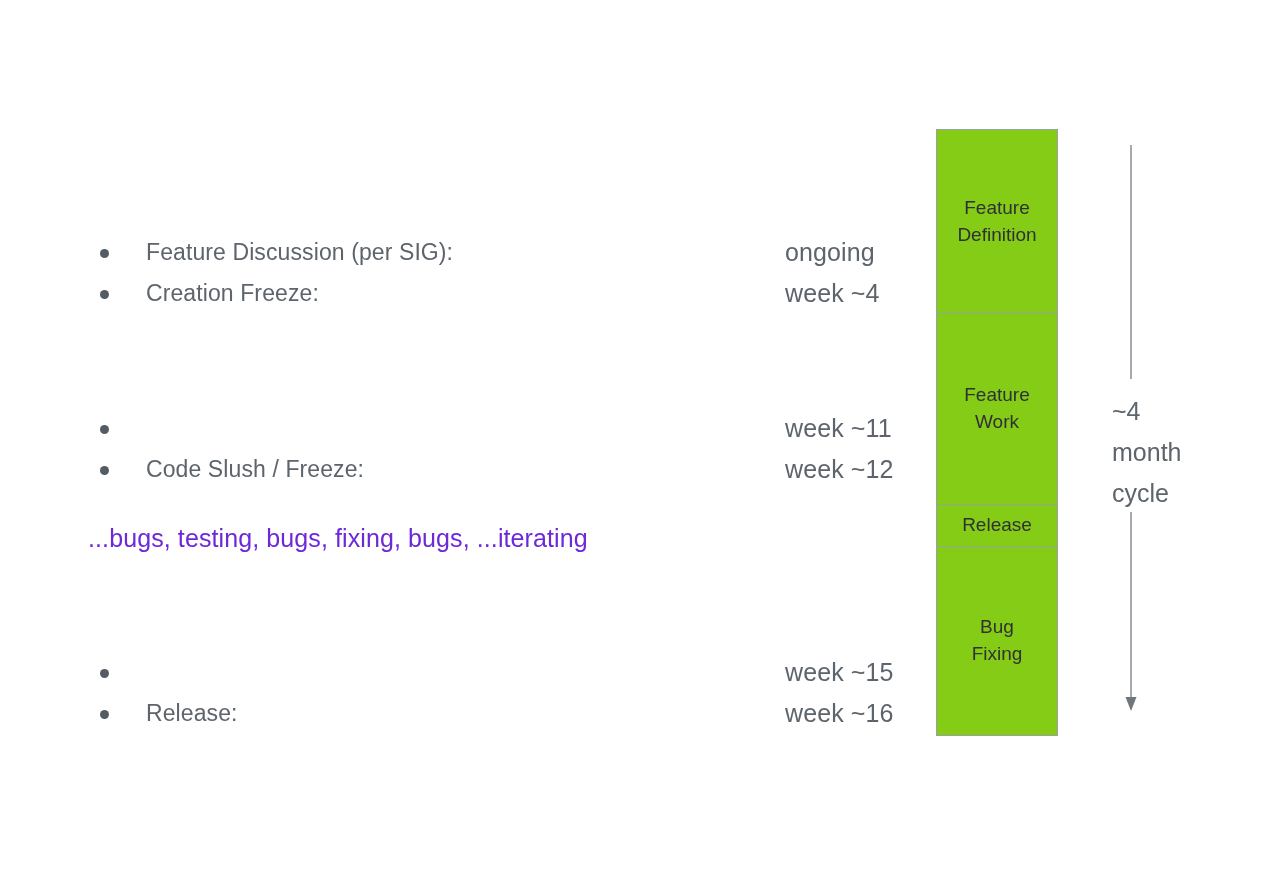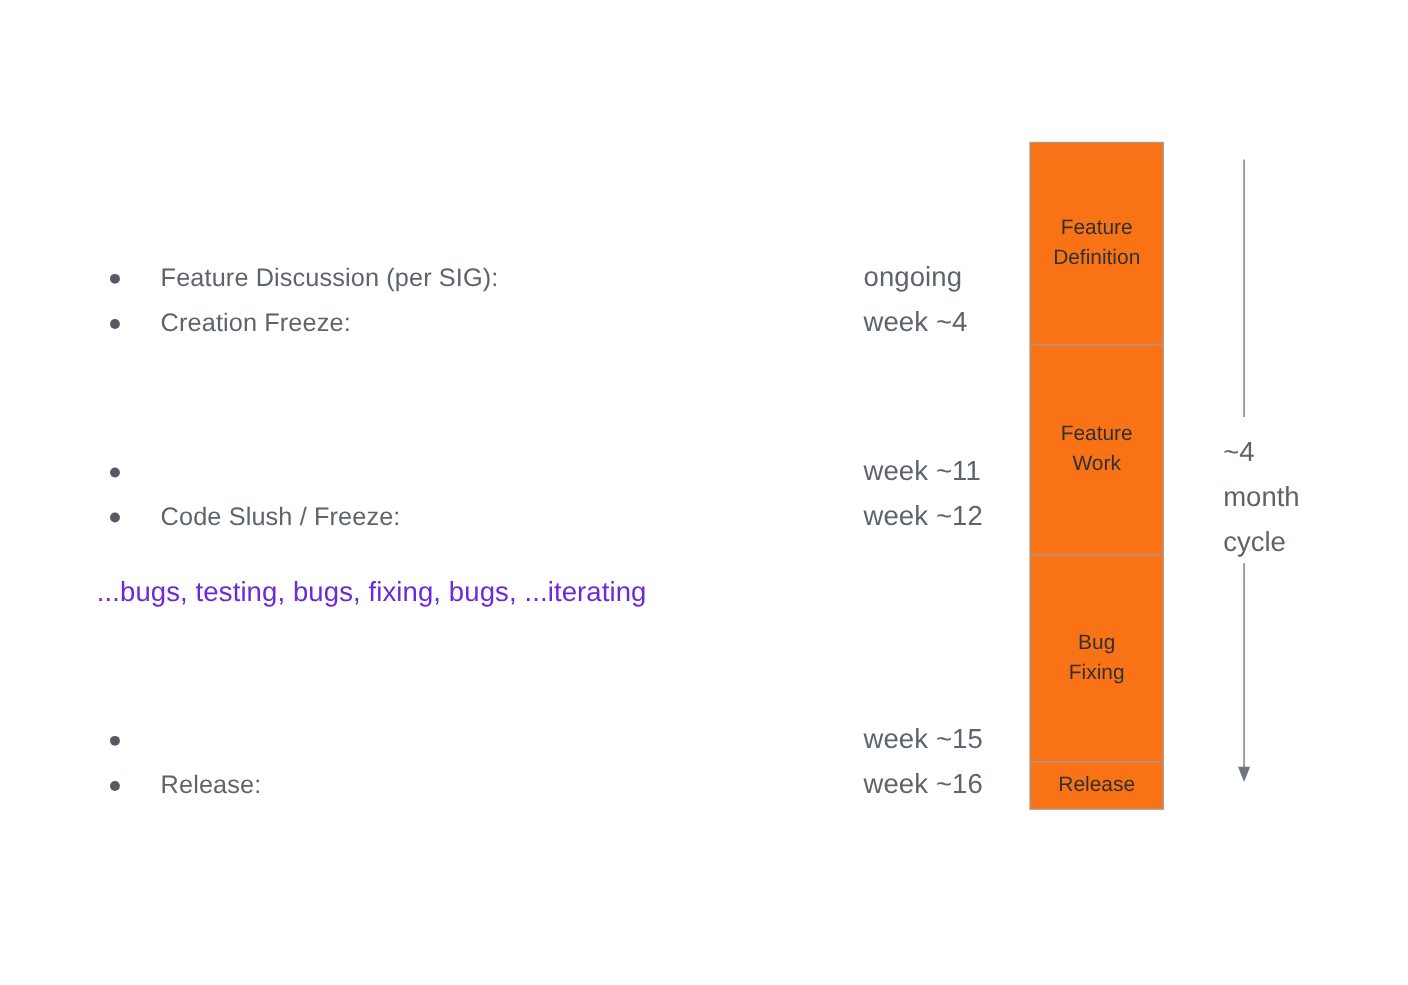--- a/index.html
+++ b/index.html
@@ -83,21 +83,21 @@
 
   
   #phase-bar {
     position: absolute;
     left: 936px;
     top: 129px;
     width: 122px;
     height: 607px;
     box-sizing: border-box;
     border: 1px solid #9aa0a6;
-    background: #f97316;
+    background: #84cc16;
     display: flex;
     flex-direction: column;
   }
   .phase-cell {
     box-sizing: border-box;
     display: flex;
     align-items: center;
     justify-content: center;
     text-align: center;
     font-size: 19px;
@@ -185,26 +185,26 @@
 
 <div id="phase-bar">
   <div class="phase-cell p0">
     <span style="white-space: pre-line;">Feature
 Definition</span>
   </div>
   <div class="phase-cell p1">
     <span style="white-space: pre-line;">Feature
 Work</span>
   </div>
+  <div class="phase-cell p3">
+    <span style="white-space: pre-line;">Release</span>
+  </div>
   <div class="phase-cell p2">
     <span style="white-space: pre-line;">Bug
 Fixing</span>
-  </div>
-  <div class="phase-cell p3">
-    <span style="white-space: pre-line;">Release</span>
   </div>
 </div>
 
 <div id="cycle-annotation">
   <svg id="cycle-arrow-svg" width="130" height="610" viewBox="0 0 130 610">
     <line x1="31" y1="16" x2="31" y2="250" stroke="#8e959c" stroke-width="1.6"></line>
     <line x1="31" y1="383" x2="31" y2="570" stroke="#8e959c" stroke-width="1.6"></line>
     <polygon points="31,582 25.5,568 36.5,568" fill="#6f767d"></polygon>
   </svg>
   <div id="cycle-label" style="white-space: pre-line;">~4

